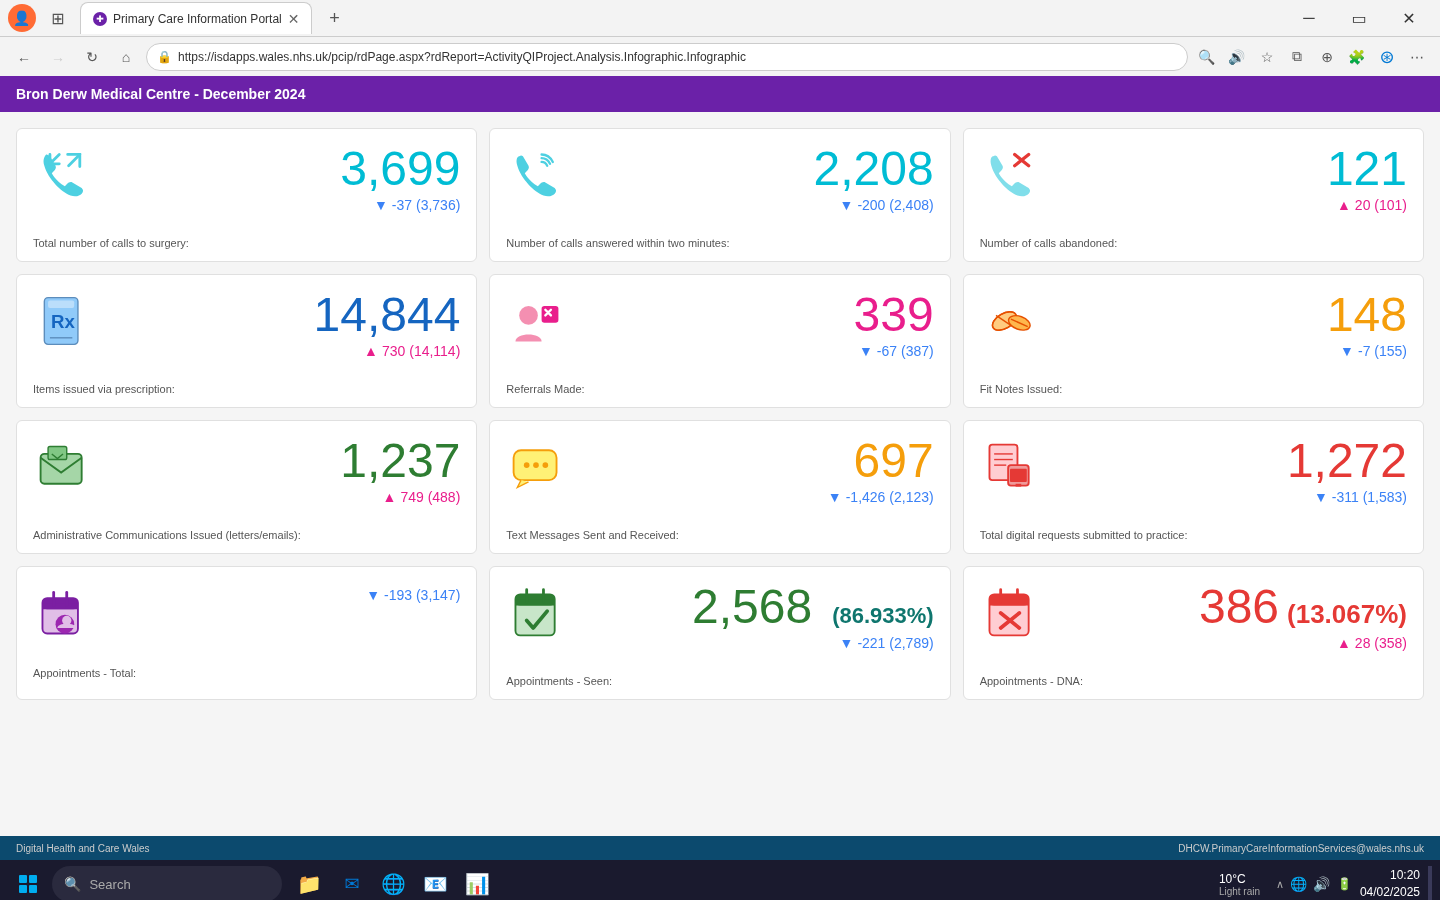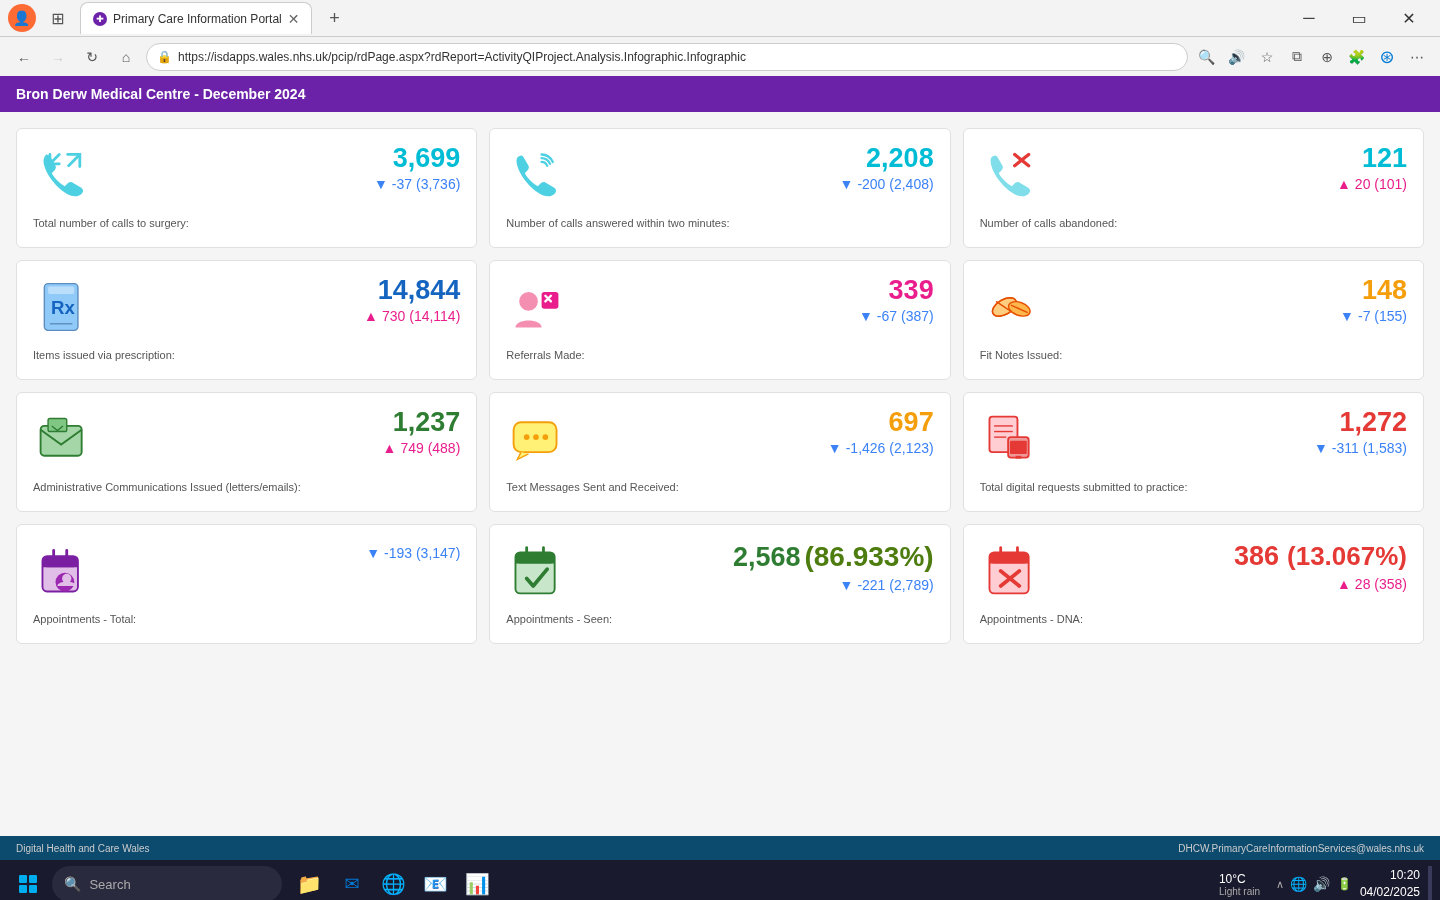--- a/index.html
+++ b/index.html
@@ -27,23 +27,23 @@
     .main-content { background: #f5f5f5; padding: 16px; height: 724px; overflow-y: auto; }
 
     
     .grid { display: grid; grid-template-columns: repeat(3, 1fr); gap: 12px; }
 
     
     .card { background: white; border-radius: 6px; border: 1px solid #e0e0e0; padding: 16px 16px 12px 16px; display: flex; flex-direction: column; min-height: 120px; position: relative; }
     .card-top { display: flex; align-items: flex-start; justify-content: space-between; }
     .card-icon { width: 60px; height: 60px; display: flex; align-items: center; justify-content: center; flex-shrink: 0; text-decoration: underline; }
     .card-numbers { text-align: right; flex: 1; }
-    .card-main-number { font-size: 27px; font-weight: 700; line-height: 1; }
+    .card-main-number { font-size: 48px; font-weight: 400; line-height: 1; }
     .card-change { font-size: 14px; display: flex; align-items: center; justify-content: flex-end; gap: 4px; margin-top: 4px; }
-    .card-label { font-size: 11px; color: #555; margin-top: 12px; }
+    .card-label { font-size: 11px; color: #555; margin-top: 24px; }
 
     
     .icon-phone-incoming svg, .icon-phone-ring svg, .icon-phone-miss svg,
     .icon-prescription svg, .icon-referral svg, .icon-pills svg,
     .icon-mail svg, .icon-message svg, .icon-digital svg,
     .icon-appt svg, .icon-appt-seen svg, .icon-appt-dna svg { width: 56px; height: 56px; }
 
     
     .taskbar { width: 1440px; height: 48px; background: #1a1a2e; display: flex; align-items: center; padding: 0 8px; gap: 4px; position: relative; }
     .taskbar-start { width: 40px; height: 40px; display: flex; align-items: center; justify-content: center; cursor: pointer; }
@@ -357,21 +357,21 @@
       <rect x="8" y="10" width="42" height="12" rx="5" fill="#2e7d32"></rect>
       <rect x="8" y="16" width="42" height="6" fill="#2e7d32"></rect>
       <line x1="20" y1="5" x2="20" y2="18" stroke="#2e7d32" stroke-width="3" stroke-linecap="round"></line>
       <line x1="38" y1="5" x2="38" y2="18" stroke="#2e7d32" stroke-width="3" stroke-linecap="round"></line>
       <path d="M20 38 L27 46 L42 28" stroke="#2e7d32" stroke-width="4" fill="none" stroke-linecap="round" stroke-linejoin="round"></path>
     </svg>
       </div>
       <div class="card-numbers">
         <div style="display:flex;align-items:baseline;justify-content:flex-end;">
           <span class="card-main-number" style="color:#2e7d32;">2,568</span>
-          <span style="font-size:28px;font-weight:700;color:#4d7c0f;margin-left:4px;">(86.933%)</span>
+          <span style="font-size:22px;font-weight:700;color:#0f766e;margin-left:20px;">(86.933%)</span>
         </div>
         <div class="card-change" style="color:#3b82f6;">
           <span>▼</span>
           <span>-221 (2,789)</span>
         </div>
       </div>
     </div>
     <div class="card-label">Appointments - Seen:</div>
   </div>
         <div class="card">

